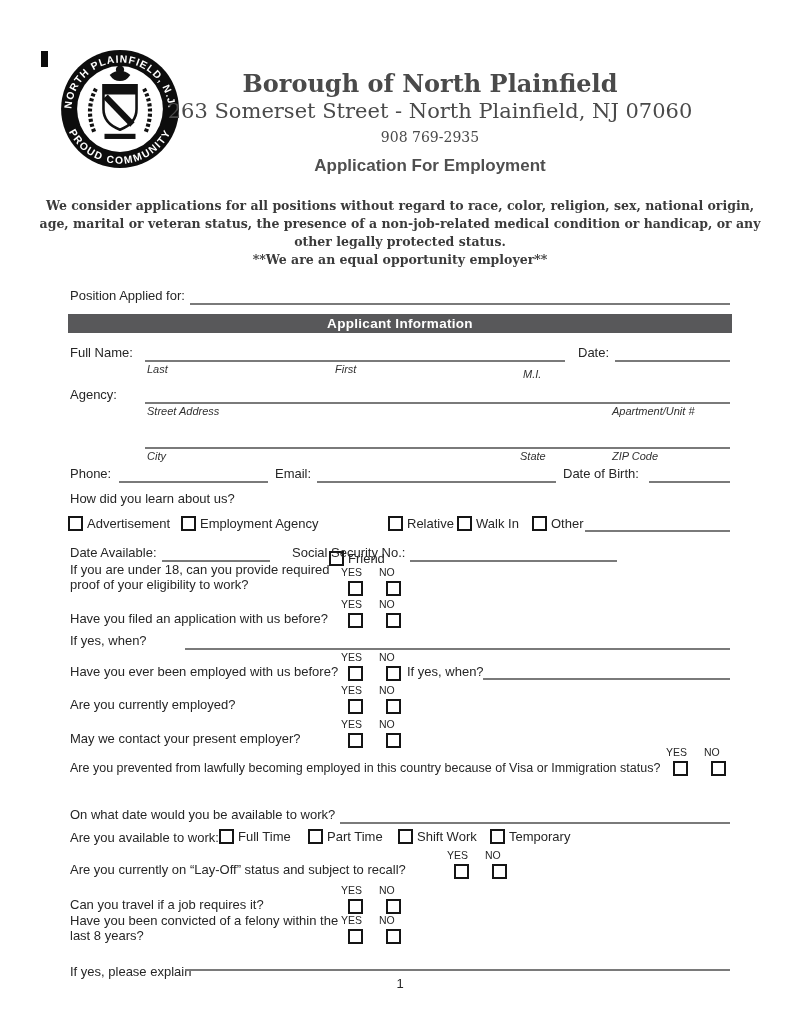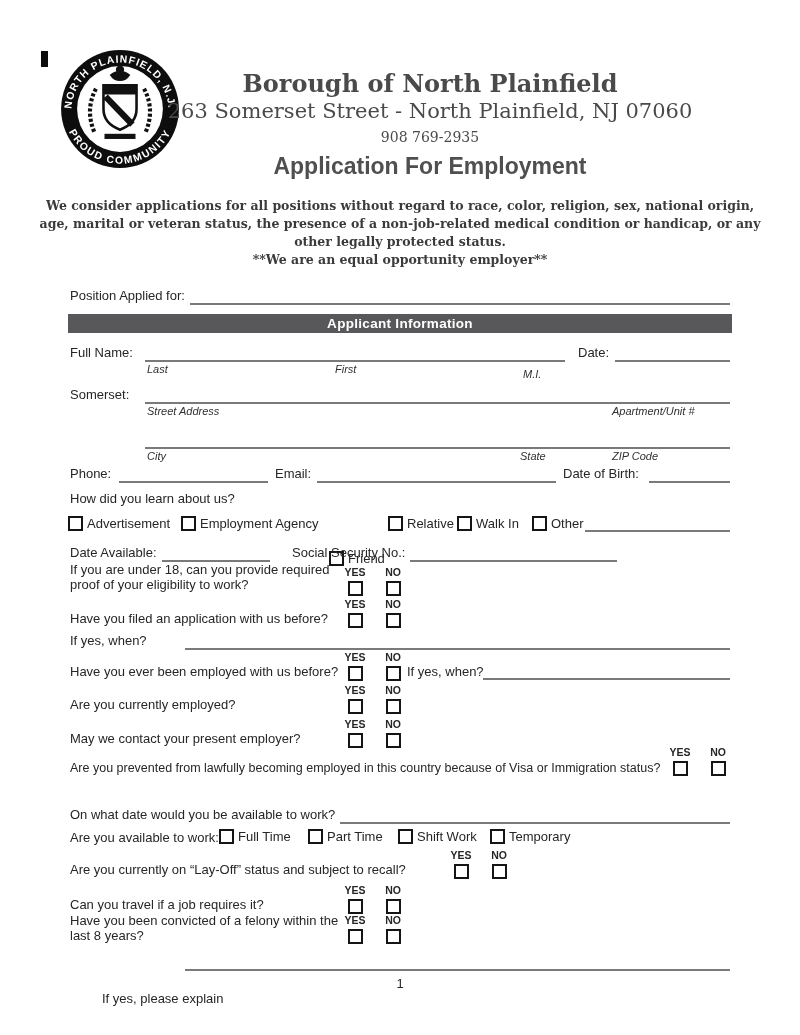--- a/index.html
+++ b/index.html
@@ -9,31 +9,31 @@
   }
   .abs{position:absolute;}
   .lbl{font-size:13px;color:#262626;white-space:nowrap;line-height:14px;}
   .small{font-size:12.5px;}
   .sub{font-size:11px;font-style:italic;color:#303030;white-space:nowrap;}
   .line{border-top:2px solid #7a7a7a;height:0;}
   .cb{display:inline-block;width:11px;height:11px;border:2px solid #151515;background:#fff;}
   .opt{display:flex;align-items:center;gap:4px;font-size:13px;white-space:nowrap;}
   .yn{width:70px;}
   .yn-labels{display:flex;gap:10px;margin-bottom:3px;}
-  .yn-labels span{display:inline-block;width:28px;text-align:center;font-size:10.5px;color:#262626;font-weight:bold;}
+  .yn-labels span{display:inline-block;width:28px;font-size:10.5px;color:#262626;}
   .yn-boxes{display:flex;gap:10px;}
   .yn-boxes span.cbwrap{display:inline-block;width:28px;text-align:center;}
   .secbar{background:#58585a;color:#ffffff;font-weight:bold;font-size:13.5px;
           text-align:center;line-height:19px;letter-spacing:.3px;}
   .hdr{text-align:center;font-family:"DejaVu Serif", serif;color:#4a4a4a;}
   .hdr .org{font-size:24px;font-weight:bold;line-height:28px;}
   .hdr .addr{font-size:21px;line-height:26px;}
   .hdr .phone{font-size:14px;line-height:26px;}
   .hdr .apptitle{font-family:"Liberation Sans", sans-serif;font-weight:bold;
-                 font-size:23px;color:#4f4f4f;line-height:32px;}
+                 font-size:17px;color:#4f4f4f;line-height:32px;}
   .eeo{text-align:center;font-family:"DejaVu Serif", serif;font-weight:bold;
        font-size:12.5px;line-height:18px;color:#3b3b3b;}
   .eeo div{white-space:nowrap;}
   .note{font-size:12.5px;font-weight:bold;font-style:italic;color:#222;white-space:nowrap;}
   .pageno{text-align:center;font-size:13px;color:#262626;}
 </style>
 </head>
 <body>
 
 <div class="page">
@@ -84,21 +84,21 @@
   <div class="abs secbar" style="left:68px;top:314px;width:664px;height:19px;">Applicant Information</div>
 
   <div class="abs lbl" style="left:70px;top:346px;">Full Name:</div>
   <div class="abs line" style="left:145px;top:360px;width:420px;"></div>
   <div class="abs lbl" style="left:578px;top:346px;">Date:</div>
   <div class="abs line" style="left:615px;top:360px;width:115px;"></div>
   <div class="abs sub" style="left:147px;top:363px;">Last</div>
   <div class="abs sub" style="left:335px;top:363px;">First</div>
   <div class="abs sub" style="left:523px;top:368px;text-align:center;">M.I.</div>
 
-  <div class="abs lbl" style="left:70px;top:388px;">Somerset:</div>
+  <div class="abs lbl" style="left:70px;top:388px;">Agency:</div>
   <div class="abs line" style="left:145px;top:402px;width:585px;"></div>
   <div class="abs sub" style="left:147px;top:405px;">Street Address</div>
   <div class="abs sub" style="left:612px;top:405px;">Apartment/Unit #</div>
 
   <div class="abs line" style="left:145px;top:447px;width:585px;"></div>
   <div class="abs sub" style="left:147px;top:450px;">City</div>
   <div class="abs sub" style="left:520px;top:450px;text-align:right;">State</div>
   <div class="abs sub" style="left:612px;top:450px;">ZIP Code</div>
 
   <div class="abs lbl" style="left:70px;top:467px;">Phone:</div>
@@ -269,18 +269,18 @@
       <span>NO</span>
     </div>
     <div class="yn-boxes">
       <span class="cbwrap"><span class="cb"></span></span>
       <span class="cbwrap"><span class="cb"></span></span>
     </div>
   </div>
   <div class="abs lbl" style="left:70px;top:914px;">Have you been convicted of a felony within the</div>
   <div class="abs lbl" style="left:70px;top:929px;">last 8 years?</div>
 
-  <div class="abs lbl" style="left:70px;top:992px;margin-left:32px;">If yes, please explain</div>
+  <div class="abs lbl" style="left:70px;top:965px;">If yes, please explain</div>
   <div class="abs line" style="left:185px;top:969px;width:545px;"></div>
 
   <div class="abs pageno" style="left:0;top:976px;width:800px;">1</div>
 
 </div>
 
 </body></html>

